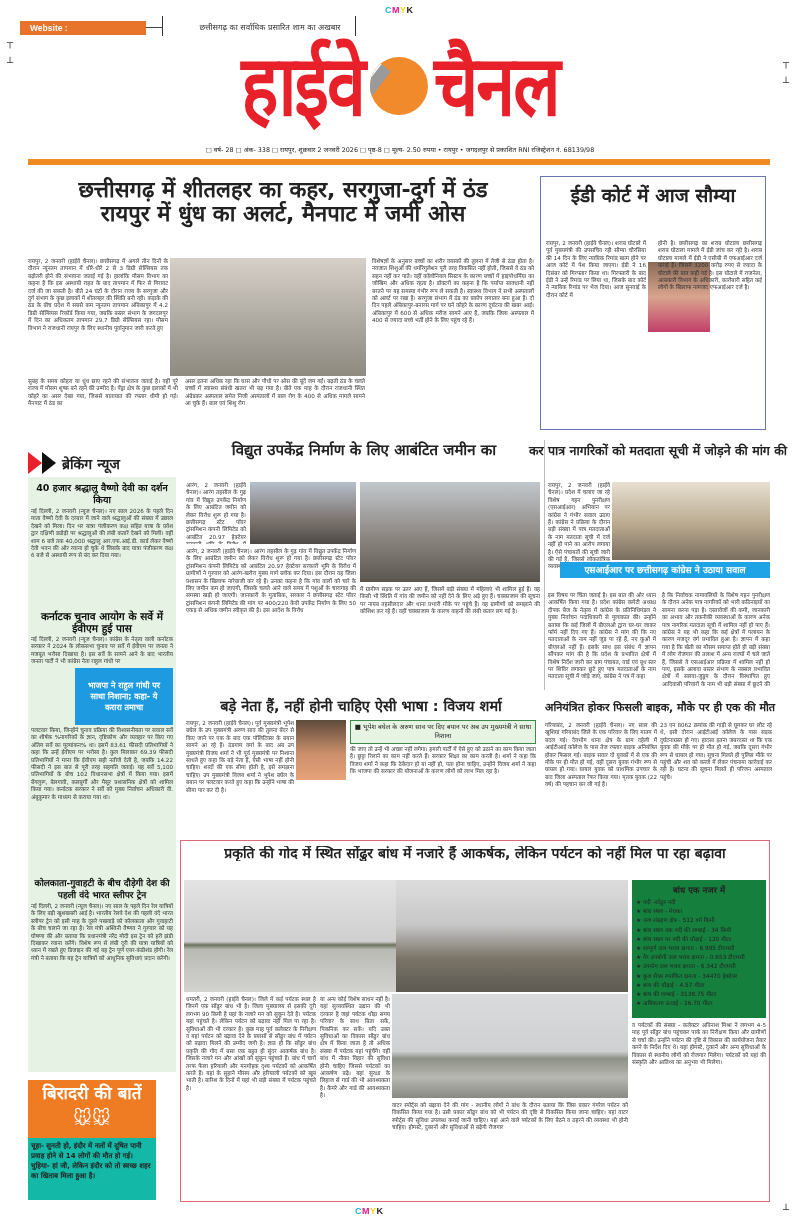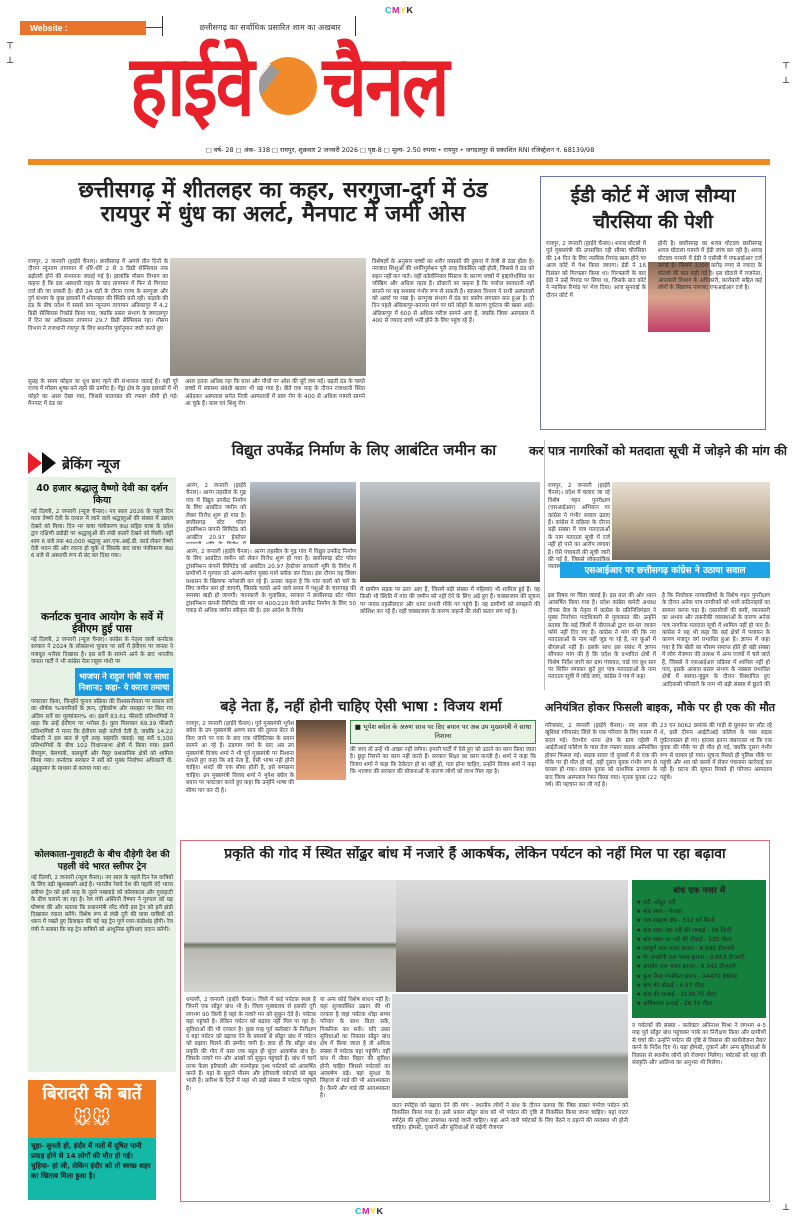--- a/index.html
+++ b/index.html
@@ -4,35 +4,35 @@
 <style>
   * { box-sizing: border-box; margin: 0; padding: 0; }
   body { width: 800px; height: 1222px; background: #fff; font-family: "DejaVu Sans", sans-serif; color: #222; position: relative; overflow: hidden; }
   .abs { position: absolute; }
   .cmyk { font-family: "Liberation Sans", sans-serif; font-weight: bold; font-size: 9px; letter-spacing: 0.5px; }
   .cmyk .c { color: #18b4e8; } .cmyk .m { color: #e5168c; } .cmyk .y { color: #f5d90a; } .cmyk .k { color: #222; }
   .website { left: 20px; top: 21px; width: 126px; height: 14px; background: #e8742c; color: #fff; font-family: "Liberation Sans", sans-serif; font-size: 8.5px; font-weight: bold; line-height: 14px; padding-left: 10px; }
   .web-line { left: 146px; top: 27px; width: 16px; height: 1px; background: #444; }
   .vbar { width: 1px; background: #333; }
   .tagline { left: 195px; top: 21px; width: 150px; font-size: 8px; text-align: center; color: #333; }
-  .masthead { left: 130px; top: 46px; width: 540px; height: 80px; display: flex; align-items: center; gap: 6px; }
+  .masthead { left: 130px; top: 46px; width: 540px; height: 80px; display: flex; align-items: center; justify-content: center; gap: 6px; }
   .mast-word { font-family: "DejaVu Sans", sans-serif; font-weight: bold; font-size: 70px; color: #e8202a; line-height: 1; letter-spacing: -2px; transform: scaleY(1.2); }
   .logo-circle { width: 58px; height: 58px; border-radius: 50%; background: #f08a2a; position: relative; overflow: hidden; }
   .logo-road { position: absolute; left: 10px; top: 6px; width: 14px; height: 64px; background: #9a9a9a; transform: rotate(38deg); transform-origin: top left; border-left: 2px solid #fff; }
   .infoline { left: 0; top: 145px; width: 800px; text-align: center; font-size: 6.4px; color: #222; }
   .orange-rule { left: 28px; top: 159px; width: 742px; height: 6px; background: #f08a22; }
   .headline-big { font-family: "DejaVu Sans", sans-serif; font-weight: bold; color: #222; text-align: center; line-height: 1.1; }
   .text { font-size: 5.6px; line-height: 7.4px; color: #333; text-align: justify; }
   .photo { background: linear-gradient(180deg, #d6d0c8 0%, #a9a49c 60%, #8f8a80 100%); }
   .box-ed { left: 540px; top: 176px; width: 226px; height: 254px; border: 1.5px solid #6a76b0; }
   .breaking { left: 28px; top: 450px; width: 150px; height: 26px; display: flex; align-items: center; gap: 6px; }
   .chev { width: 0; height: 0; border-top: 11px solid transparent; border-bottom: 11px solid transparent; }
   .green-col { left: 28px; top: 477px; width: 148px; height: 595px; background: #e6f3e4; padding: 3px 3px; }
   .sub-head { font-weight: bold; font-size: 9.5px; text-align: center; line-height: 12px; color: #111; margin: 2px 0; }
-  .blue-box { background: #1e9be0; color: #fff; font-weight: bold; font-size: 8px; text-align: center; line-height: 11px; padding: 3px; }
+  .blue-box { background: #1e9be0; color: #fff; font-weight: bold; font-size: 8px; text-align: center; line-height: 11px; padding: 12px; }
   .biradari { left: 28px; top: 1080px; width: 128px; height: 120px; }
   .bir-top { height: 58px; background: #ef7b22; color: #fff; text-align: center; font-size: 17px; font-weight: bold; line-height: 26px; position: relative; }
   .bir-bottom { height: 62px; background: #14b8a6; padding: 3px; font-size: 7px; font-weight: bold; line-height: 10px; color: #222; }
   .dam-box { left: 180px; top: 840px; width: 590px; height: 362px; border: 1.5px solid #d96b78; }
   .info-box { left: 632px; top: 880px; width: 134px; height: 138px; background: #15803d; padding: 4px 4px; }
   .info-title { font-weight: bold; font-size: 8.5px; text-align: center; margin-bottom: 3px; }
   .info-item { font-size: 5.8px; line-height: 9.2px; }
   .caption-blue { background: #1ea3e6; color: #fff; font-weight: bold; font-size: 9px; text-align: center; line-height: 16px; }
   .pull-box { border: 1.5px solid #3c8a4a; background: #e7f4e4; font-size: 6.6px; line-height: 9px; text-align: center; padding: 2px 3px; }
   .corner-mark { font-size: 10px; color: #333; line-height: 1; }
@@ -71,21 +71,20 @@
 </div>
 <div class="abs text" style="left:28px;top:258px;width:140px;height:114px;overflow:hidden;">रायपुर, 2 जनवरी (हाईवे चैनल)। छत्तीसगढ़ में अगले तीन दिनों के दौरान न्यूनतम तापमान में धीरे-धीरे 2 से 3 डिग्री सेल्सियस तक बढ़ोतरी होने की संभावना जताई गई है। हालांकि मौसम विभाग का कहना है कि इस अस्थायी राहत के बाद तापमान में फिर से गिरावट दर्ज की जा सकती है। बीते 24 घंटों के दौरान राज्य के सरगुजा और दुर्ग संभाग के कुछ इलाकों में शीतलहर की स्थिति बनी रही। कड़ाके की ठंड के बीच प्रदेश में सबसे कम न्यूनतम तापमान अंबिकापुर में 4.2 डिग्री सेल्सियस रिकॉर्ड किया गया, जबकि बस्तर संभाग के जगदलपुर में दिन का अधिकतम तापमान 29.7 डिग्री सेल्सियस रहा। मौसम विभाग ने राजधानी रायपुर के लिए स्थानीय पूर्वानुमान जारी करते हुए</div>
 <div class="abs photo" style="left:170px;top:258px;width:196px;height:118px;"></div>
 <div class="abs text" style="left:28px;top:378px;width:150px;height:46px;overflow:hidden;">सुबह के समय कोहरा या धुंध छाए रहने की संभावना जताई है। वहीं पूरे राज्य में मौसम शुष्क बने रहने की उम्मीद है। पेंड्रा क्षेत्र के कुछ इलाकों में भी कोहरे का असर देखा गया, जिससे यातायात की रफ्तार धीमी हो गई। मैनपाट में ठंड का</div>
 <div class="abs text" style="left:185px;top:378px;width:180px;height:46px;overflow:hidden;">असर इतना अधिक रहा कि घास और पौधों पर ओस की बूंदें जम गईं। बढ़ती ठंड के चलते बच्चों में स्वास्थ्य संबंधी खतरा भी बढ़ गया है। बीते एक माह के दौरान राजधानी स्थित अंबेडकर अस्पताल समेत निजी अस्पतालों में बाल रोग के 400 से अधिक मामले सामने आ चुके हैं। बाल एवं शिशु रोग</div>
 <div class="abs text" style="left:372px;top:258px;width:162px;height:166px;overflow:hidden;">विशेषज्ञों के अनुसार बच्चों का शरीर वयस्कों की तुलना में तेजी से ठंडा होता है। नवजात शिशुओं की थर्मोरेगुलेशन पूरी तरह विकसित नहीं होती, जिससे वे ठंड को सहन नहीं कर पाते। वहीं कॉलोनियल सिस्टम के कारण बच्चों में हाइपोथर्मिया का जोखिम और अधिक रहता है। डॉक्टरों का कहना है कि पर्याप्त सावधानी नहीं बरतने पर यह समस्या गंभीर रूप ले सकती है। स्वास्थ्य विभाग ने सभी अस्पतालों को अलर्ट पर रखा है। सरगुजा संभाग में ठंड का प्रकोप लगातार बना हुआ है। दो दिन पहले अंबिकापुर-बनारस मार्ग पर घने कोहरे के कारण दुर्घटना की खबर आई। अंबिकापुर में 600 से अधिक मरीज सामने आए हैं, जबकि जिला अस्पताल में 400 से ज्यादा बच्चे भर्ती होने के लिए पहुंच रहे हैं।</div>
 
 <div class="abs box-ed"></div>
 <div class="abs headline-big" style="left:545px;top:182px;width:216px;font-size:19px;line-height:26px;">
   <div>ईडी कोर्ट में आज सौम्या</div>
-  <div>चौरसिया की पेशी</div>
 </div>
 <div class="abs text" style="left:546px;top:240px;width:100px;height:188px;overflow:hidden;">रायपुर, 2 जनवरी (हाईवे चैनल)। शराब घोटाले में पूर्व मुख्यमंत्री की उपसचिव रही सौम्या चौरसिया की 14 दिन के लिए न्यायिक रिमांड खत्म होने पर आज कोर्ट में पेश किया जाएगा। ईडी ने 16 दिसंबर को गिरफ्तार किया था। गिरफ्तारी के बाद ईडी ने उन्हें रिमांड पर लिया था, जिसके बाद कोर्ट ने न्यायिक रिमांड पर भेज दिया। आज सुनवाई के दौरान कोर्ट में</div>
 <div class="abs photo" style="left:648px;top:262px;width:62px;height:70px;background:linear-gradient(180deg,#8a6b58,#d9a48e 50%,#c23f6a);"></div>
 <div class="abs text" style="left:658px;top:240px;width:104px;height:188px;overflow:hidden;">होनी है। छत्तीसगढ़ का शराब घोटाला छत्तीसगढ़ शराब घोटाला मामले में ईडी जांच कर रही है। शराब घोटाला मामले में ईडी ने एसीबी में एफआईआर दर्ज कराई है। जिसमें 3200 करोड़ रुपए से ज्यादा के घोटाले की बात कही गई है। इस घोटाले में राजनेता, आबकारी विभाग के अधिकारी, कारोबारी सहित कई लोगों के खिलाफ नामजद एफआईआर दर्ज है।</div>
 
 <div class="abs breaking">
   <span class="chev" style="border-left:14px solid #e8202a;"></span>
   <span class="chev" style="border-left:14px solid #111;margin-left:-6px;"></span>
   <span style="font-weight:bold;font-size:14px;">ब्रेकिंग न्यूज</span>
 </div>

